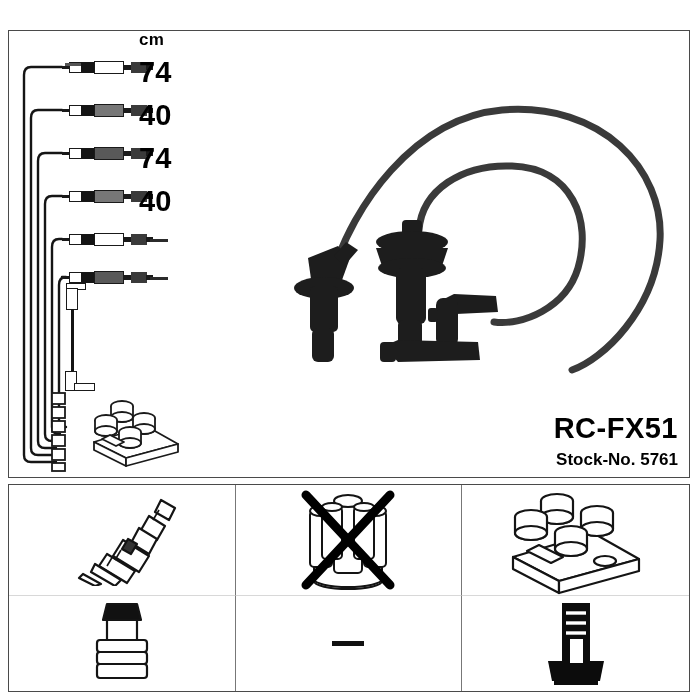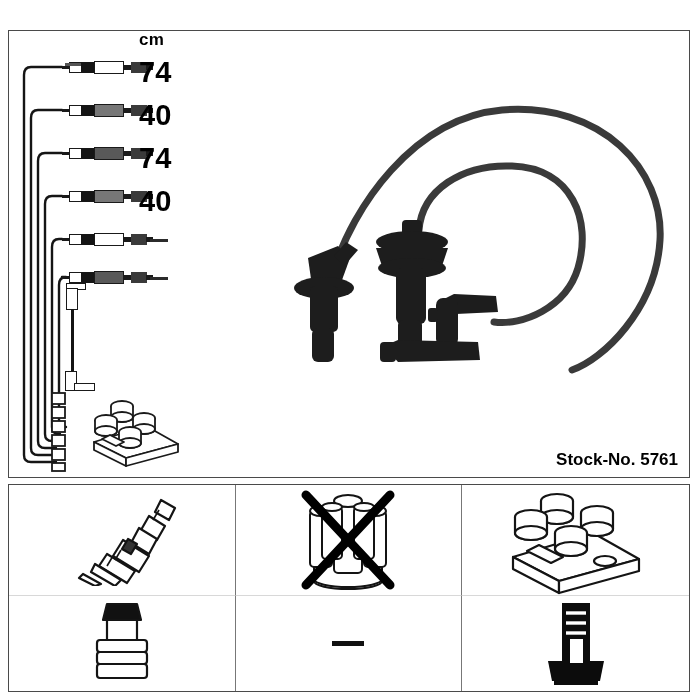--- a/index.html
+++ b/index.html
@@ -235,20 +235,21 @@
       <rect x="164" y="208" width="22" height="48" rx="7"></rect>
       <rect x="156" y="218" width="10" height="14" rx="3"></rect>
     </g>
 
     <g fill="#1d1d1d">
       <path d="M112 256 L126 250 L206 252 L208 270 L126 272 Z"></path>
       <rect x="108" y="252" width="16" height="20" rx="4"></rect>
     </g>
   </svg>
 
+  <div class="title">RC-FX51</div>
   <div class="stock">Stock-No. 5761</div>
 
   <div class="grid">
 
     <div class="cell">
       <svg width="130" height="92" viewBox="0 0 130 92">
         <g fill="#ffffff" stroke="#141414" stroke-width="2.2" stroke-linejoin="round">
           <path d="M104 6 L118 14 L112 26 L98 18 Z"></path>
           <path d="M92 22 L108 32 L100 46 L84 36 Z"></path>
           <path d="M82 34 L100 45 L92 60 L74 49 Z"></path>

